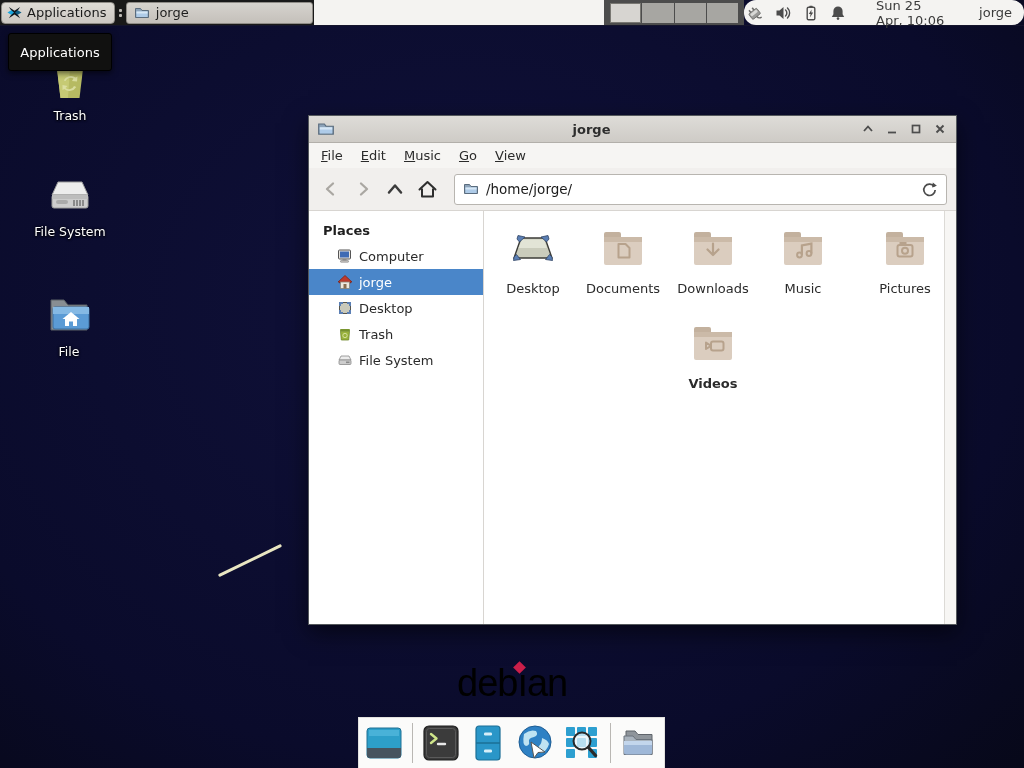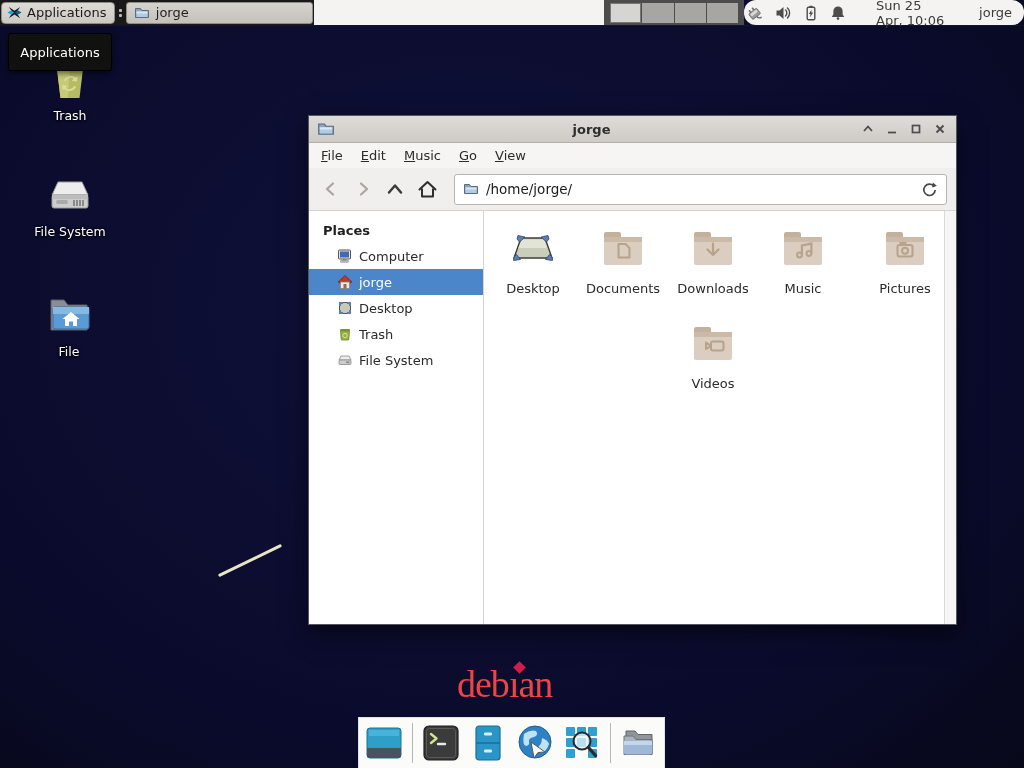--- a/index.html
+++ b/index.html
@@ -39,22 +39,22 @@
   
   .desk-icon { position:absolute; width:96px; display:flex; flex-direction:column; align-items:center; gap:6px; z-index:10; }
   .desk-icon .lbl { color:#fff; font-size:12.5px; text-shadow:0 1px 2px #000, 0 0 3px #000; white-space:nowrap; }
   .di-trash { left:22px; top:54px; }
   .di-fs { left:22px; top:170px; }
   .di-home { left:21px; top:290px; }
 
   
   .wall-line { position:absolute; left:215px; top:559px; width:70px; height:3px; background:#e9e6c2;
     transform:rotate(-26deg); border-radius:2px; }
-  .brand { position:absolute; left:457px; top:662px; font-family:Liberation Serif, serif;
-    font-size:38px; color:#ef4444; letter-spacing:-1px; }
+  .brand { position:absolute; left:457px; top:662px; font-family:Liberation Sans, sans-serif;
+    font-size:38px; color:#000000; letter-spacing:-1px; }
   .brand .dot { position:absolute; left:58px; top:1px; width:9px; height:9px; background:#cb1f4a; transform:rotate(45deg); }
 
   
   .window { position:absolute; left:308px; top:115px; width:649px; height:510px;
     background:#ffffff; border:1px solid #54585c; box-shadow:0 8px 22px rgba(0,0,0,.55);
     display:flex; flex-direction:column; z-index:20; }
   .titlebar { height:27px; background:linear-gradient(#dedcd8,#cecbc6); border-bottom:1px solid #b2afaa;
     display:flex; align-items:center; padding:0 8px; flex:none; }
   .titlebar .title { flex:1; text-align:center; font-weight:bold; color:#2d2d2d; padding-right:12px; }
   .win-btns { display:flex; align-items:center; gap:8px; }
@@ -385,21 +385,21 @@
           <use href="#sym-folder-beige"></use>
           <g stroke="#b7a28c" fill="none" stroke-width="2">
             <rect x="16.5" y="20" width="15" height="11.5" rx="2"></rect>
             <circle cx="24" cy="25.7" r="3"></circle>
             <path d="M19.5 20 v-2 h5 v2"></path>
           </g>
         </svg>
         <span class="lbl">Pictures</span>
       </div>
 
-      <div class="grid-cell" style="left:184px; top:109px;">
+      <div class="grid-cell" style="left:184px; top:109px;font-weight:bold;">
         <svg width="48" height="48" viewBox="0 0 48 48">
           <use href="#sym-folder-beige"></use>
           <g stroke="#b7a28c" fill="none" stroke-width="2">
             <rect x="22" y="21.5" width="12.5" height="9" rx="2"></rect>
             <polygon points="17,22.5 22,25.8 17,29" stroke-linejoin="round"></polygon>
           </g>
         </svg>
         <span class="lbl">Videos</span>
       </div>
     </div>

